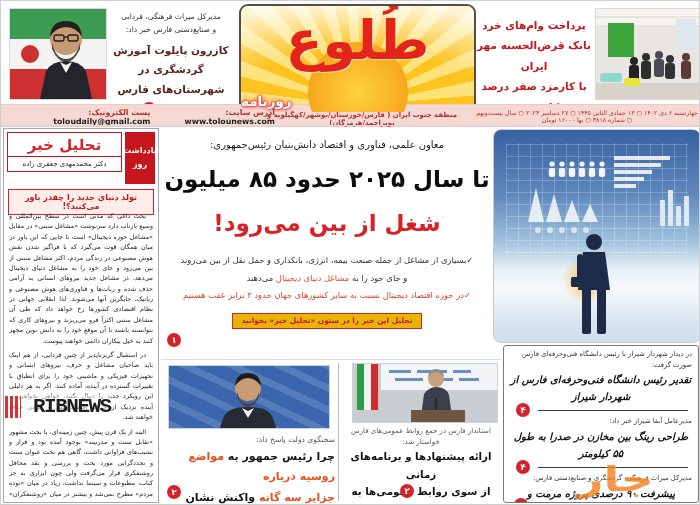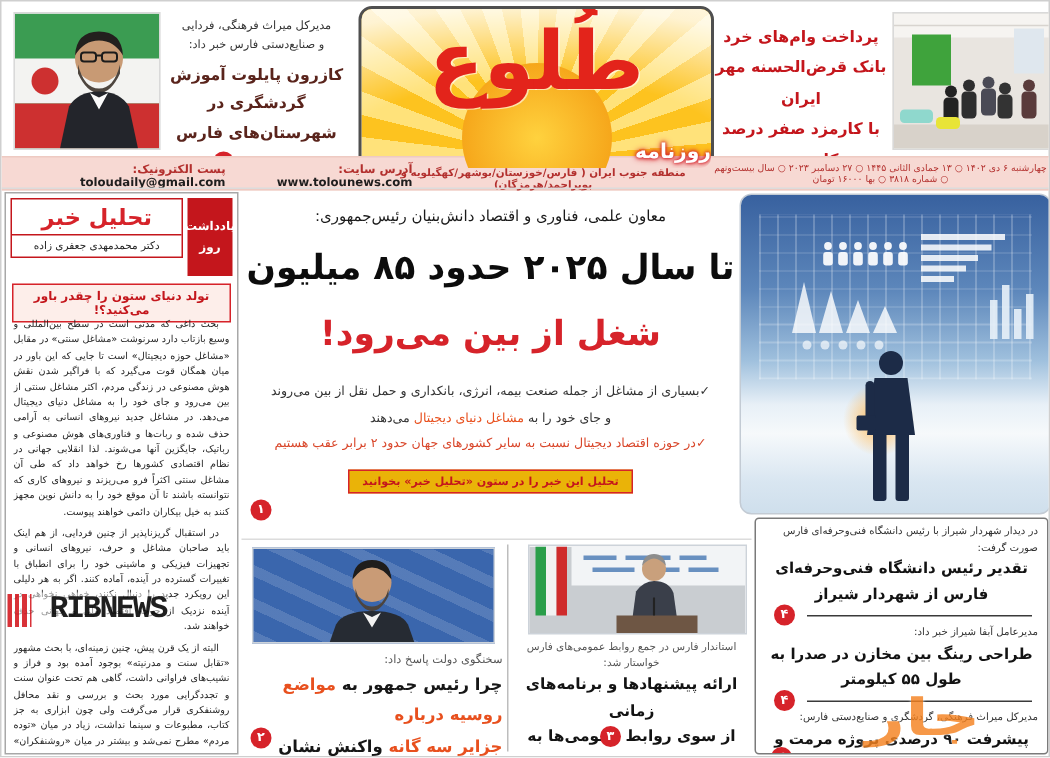--- a/index.html
+++ b/index.html
@@ -14,21 +14,21 @@
   .pgc{display:inline-flex;align-items:center;justify-content:center;width:14px;height:14px;border-radius:50%;
        background:#d6232a;color:#fff;font-size:8.5px;font-weight:bold;vertical-align:middle;}
   .masthead{left:238px;top:3px;width:233px;height:106px;border:2px solid #4f4f4f;border-radius:9px;overflow:hidden;
             background:repeating-conic-gradient(from -90deg at 50% 94%, #ffe27a 0deg 7deg, #fdc31f 7deg 14deg);}
   .mast-fade{position:absolute;inset:0;z-index:1;
              background:radial-gradient(ellipse 135% 125% at 50% 96%, rgba(255,255,255,0) 42%, rgba(255,255,255,.8) 78%, rgba(255,255,255,.95) 100%);}
   .mast-sun{position:absolute;bottom:-30px;left:50%;transform:translateX(-50%);width:100px;height:100px;border-radius:50%;
             background:radial-gradient(#ffd23e,#f6a71b 70%);z-index:2;}
   .mast-logo{position:absolute;top:0;left:0;right:0;text-align:center;font-size:54px;font-weight:bold;color:#e3241b;
              z-index:3;line-height:1.3;text-shadow:1px 1px 0 rgba(255,255,255,.6);}
-  .mast-label{position:absolute;bottom:3px;left:0;right:0;text-align:right;z-index:4;color:#fff;font-weight:bold;
+  .mast-label{position:absolute;bottom:3px;left:0;right:0;text-align:left;z-index:4;color:#fff;font-weight:bold;
               font-size:13.5px;text-shadow:0 0 3px #d6232a,0 0 2px #d6232a,0 0 5px #d6232a;}
   .tr-text{left:476px;top:14px;width:114px;height:80px;text-align:center;font-size:10.5px;font-weight:bold;
            color:#c4161c;line-height:1.95;}
   .tr-photo{left:594px;top:7px;width:104px;height:90px;overflow:hidden;border:1px solid #d9d9d9;background:#e9e5e0;}
   
   .strip{left:0;top:103px;width:700px;height:21px;background:#f7d9d3;border-top:1px solid #eecac2;border-bottom:1px solid #eecac2;}
   .strip-contact{left:2px;top:107px;width:278px;font-size:7.8px;color:#222;display:flex;justify-content:space-between;
                  padding:0 6px;box-sizing:border-box;}
   .strip-label{color:#b3302e;font-weight:bold;}
   .strip-value{direction:ltr;unicode-bidi:embed;color:#1e1e1e;font-weight:bold;}
@@ -80,21 +80,21 @@
   .boxB{left:341px;top:362px;width:158px;height:141px;text-align:center;}
   .boxB-photo{position:absolute;left:10px;top:0;width:146px;height:60px;overflow:hidden;border:1px solid #cdd3da;box-sizing:border-box;}
   .boxB-caption{position:absolute;top:63px;left:0;right:0;font-size:7px;color:#555;line-height:1.6;}
   .boxB-title{position:absolute;top:85px;left:0;right:0;font-size:10.3px;font-weight:bold;color:#131313;line-height:1.72;}
   .boxB-pgc{position:absolute;left:58px;bottom:6px;}
   
   .rc{left:502px;top:344px;width:196px;height:158px;border:1.2px solid #7a7a7a;border-radius:3px;box-sizing:border-box;
       background:#fff;overflow:hidden;}
   .rc-item{position:relative;padding:3px 6px 0;}
   .rc-kicker{font-size:6.8px;color:#333;text-align:right;line-height:1.55;}
-  .rc-title{font-size:10px;font-weight:bold;color:#131313;text-align:center;line-height:1.7;margin-top:1px;}
+  .rc-title{font-size:10px;font-weight:bold;color:#131313;text-align:center;line-height:1.7;margin-top:1px;font-style:italic;}
   .rc-sep{height:1.2px;background:#3a3a3a;margin:5px 4px 2px 28px;position:relative;}
   .rc-sep .pgc{position:absolute;left:-22px;top:-7px;}
   .rc-last-pgc{position:absolute;left:10px;bottom:7px;}
   
   .jar{left:576px;top:458px;font-size:34px;font-weight:bold;color:#f58220;opacity:.82;z-index:6;
        text-shadow:0 0 2px #fff;transform:scaleX(1.35);transform-origin:left;}
 </style>
 </head>
 <body>
 
@@ -182,21 +182,21 @@
 
   <div class="abs an-col">
     <div class="an-badge">
       <span>یادداشت</span>
       <span>روز</span>
     </div>
     <div class="an-head">
       <div class="an-title">تحلیل خبر</div>
       <div class="an-author">دکتر محمدمهدی جعفری زاده</div>
     </div>
-    <div class="an-alert">تولد دنیای ستون را چقدر باور می‌کنید؟!</div>
+    <div class="an-alert">تولد دنیای جدید را چقدر باور می‌کنید؟!</div>
     <div class="an-body">
       <p>بحث داغی که مدتی است در سطح بین‌المللی و وسیع بازتاب دارد سرنوشت «مشاغل سنتی» در مقابل «مشاغل حوزه دیجیتال» است تا جایی که این باور در میان همگان قوت می‌گیرد که با فراگیر شدن نقش هوش مصنوعی در زندگی مردم، اکثر مشاغل سنتی از بین می‌رود و جای خود را به مشاغل دنیای دیجیتال می‌دهد. در مشاغل جدید نیروهای انسانی به آرامی حذف شده و ربات‌ها و فناوری‌های هوش مصنوعی و رباتیک، جایگزین آنها می‌شوند. لذا انقلابی جهانی در نظام اقتصادی کشورها رخ خواهد داد که طی آن مشاغل سنتی اکثراً فرو می‌ریزند و نیروهای کاری که نتوانسته باشند تا آن موقع خود را به دانش نوین مجهز کنند به خیل بیکاران دائمی خواهند پیوست.</p>
       <p>در استقبال گریزناپذیر از چنین فردایی، از هم اینک باید صاحبان مشاغل و حرف، نیروهای انسانی و تجهیزات فیزیکی و ماشینی خود را برای انطباق با تغییرات گسترده در آینده، آماده کنند. اگر به هر دلیلی این رویکرد جدید را دنبال نکنند، خواهی نخواهی در آینده نزدیک از چرخه اقتصاد ملی و جهانی حذف خواهند شد.</p>
       <p>البته از یک قرن پیش، چنین زمینه‌ای، با بحث مشهور «تقابل سنت و مدرنیته» بوجود آمده بود و فراز و نشیب‌های فراوانی داشت، گاهی هم تحت عنوان سنت و تجددگرایی مورد بحث و بررسی و نقد محافل روشنفکری قرار می‌گرفت ولی چون ابزاری به جز کتاب، مطبوعات و سینما نداشت، زیاد در میان «توده مردم» مطرح نمی‌شد و بیشتر در میان «روشنفکران» می‌چرخید. اما از زمانی که شبکه‌های اجتماعی و فضای مجازی با ابزار موبایل تا دورترین روستاها حتی بیسوادان و کم‌سوادان را در برگرفت، دنیای گسترده‌تری پدید آمد و پدیده‌های اینترنتی یکی بعد از دیگری رخ نمود و در کنار جنبش فکری و اجتماعی جدید به سرعت در جامعه، جای خود را باز کرد. این روند عامیانه تا تخصصی‌ترین سطح هوش مصنوعی، در پی فتح جهان است و دیر یا زود، مردم جهان شاهد «تولد دنیای جدید» در پرتو شگفتی‌های ناباورانه خواهند بود. تا آن زمان، فرصت زیادی باقی نمانده است.</p>
     </div>
     <div class="irib">
       <span class="irib-bars"></span>
       <span class="irib-text">RIBNEWS</span>
     </div>
   </div>

